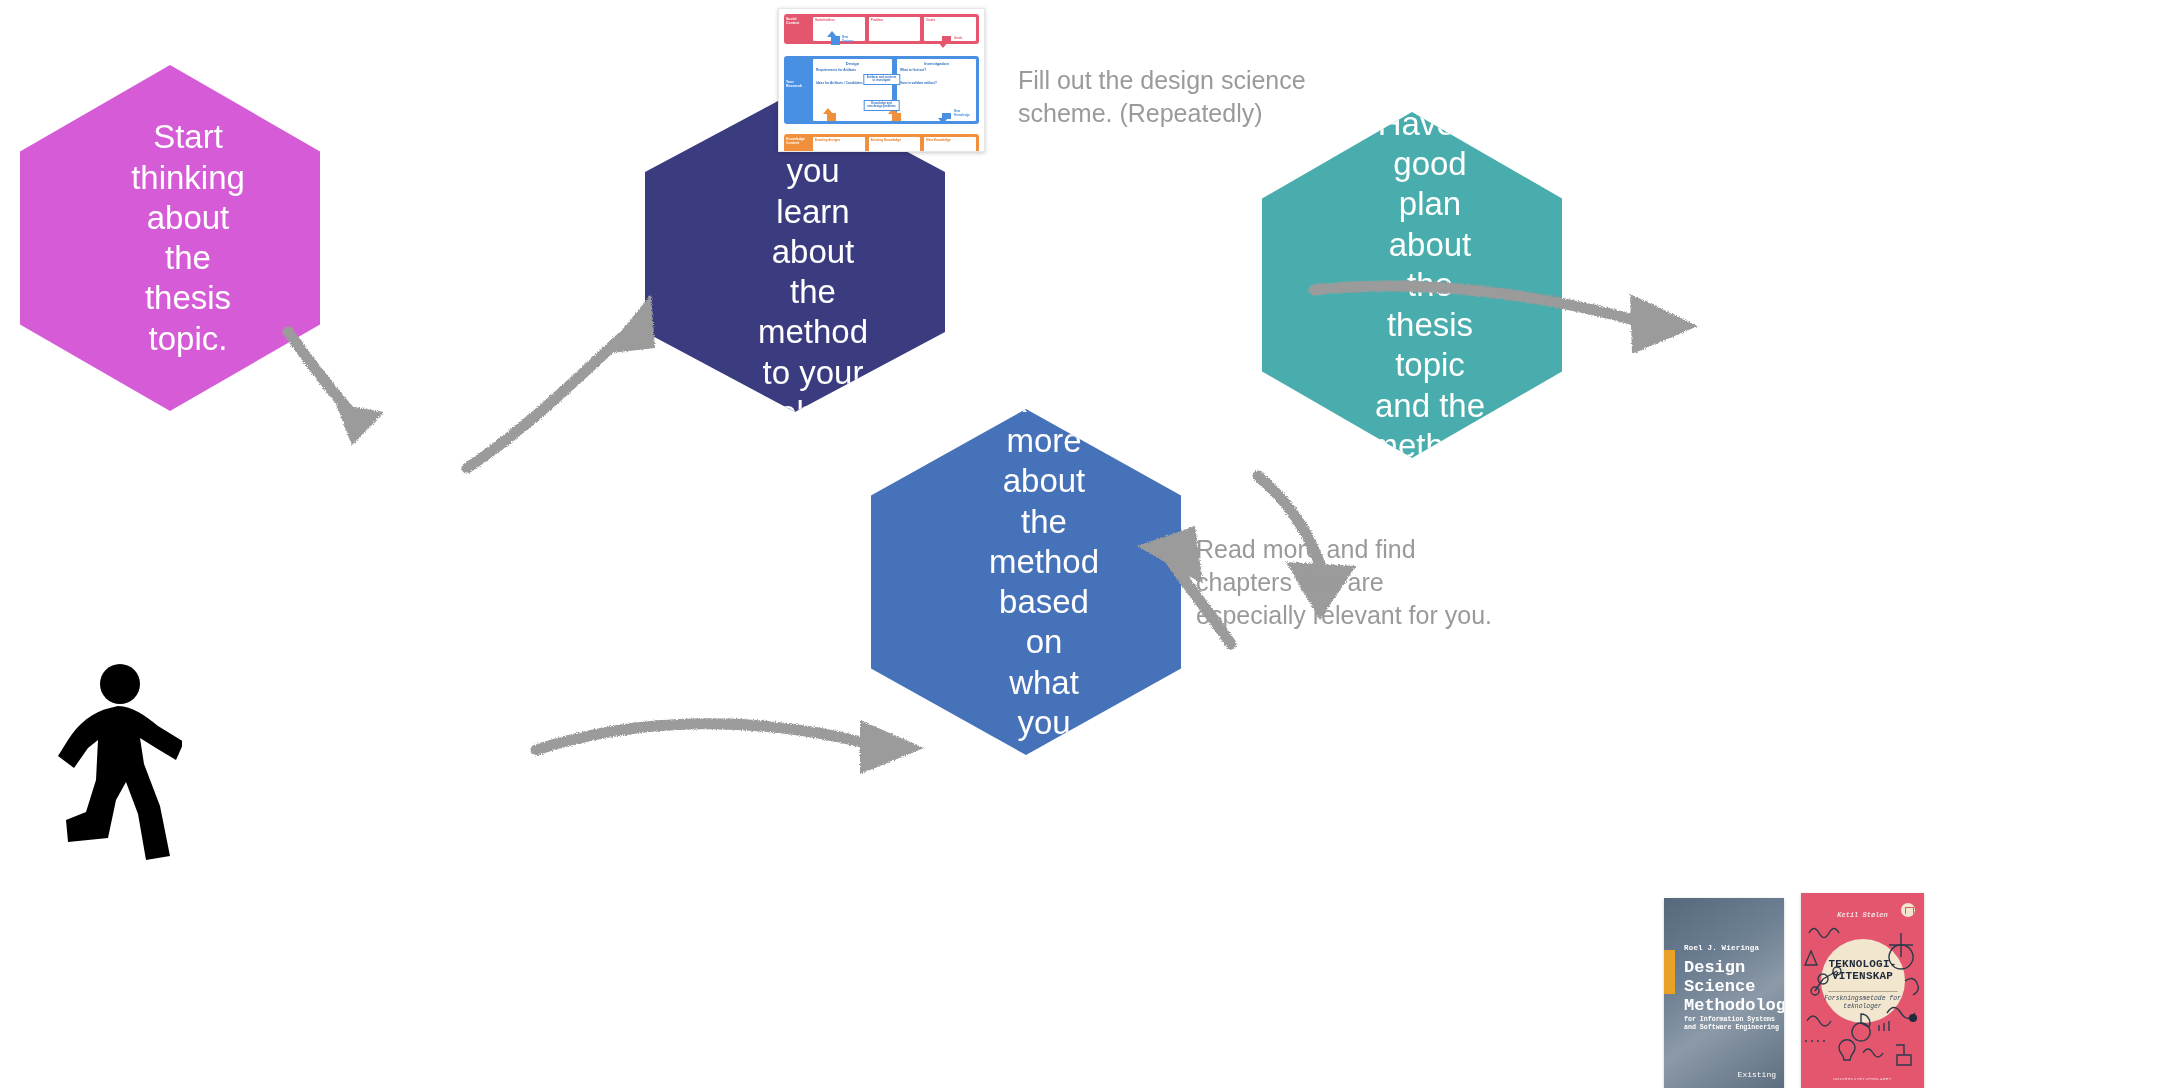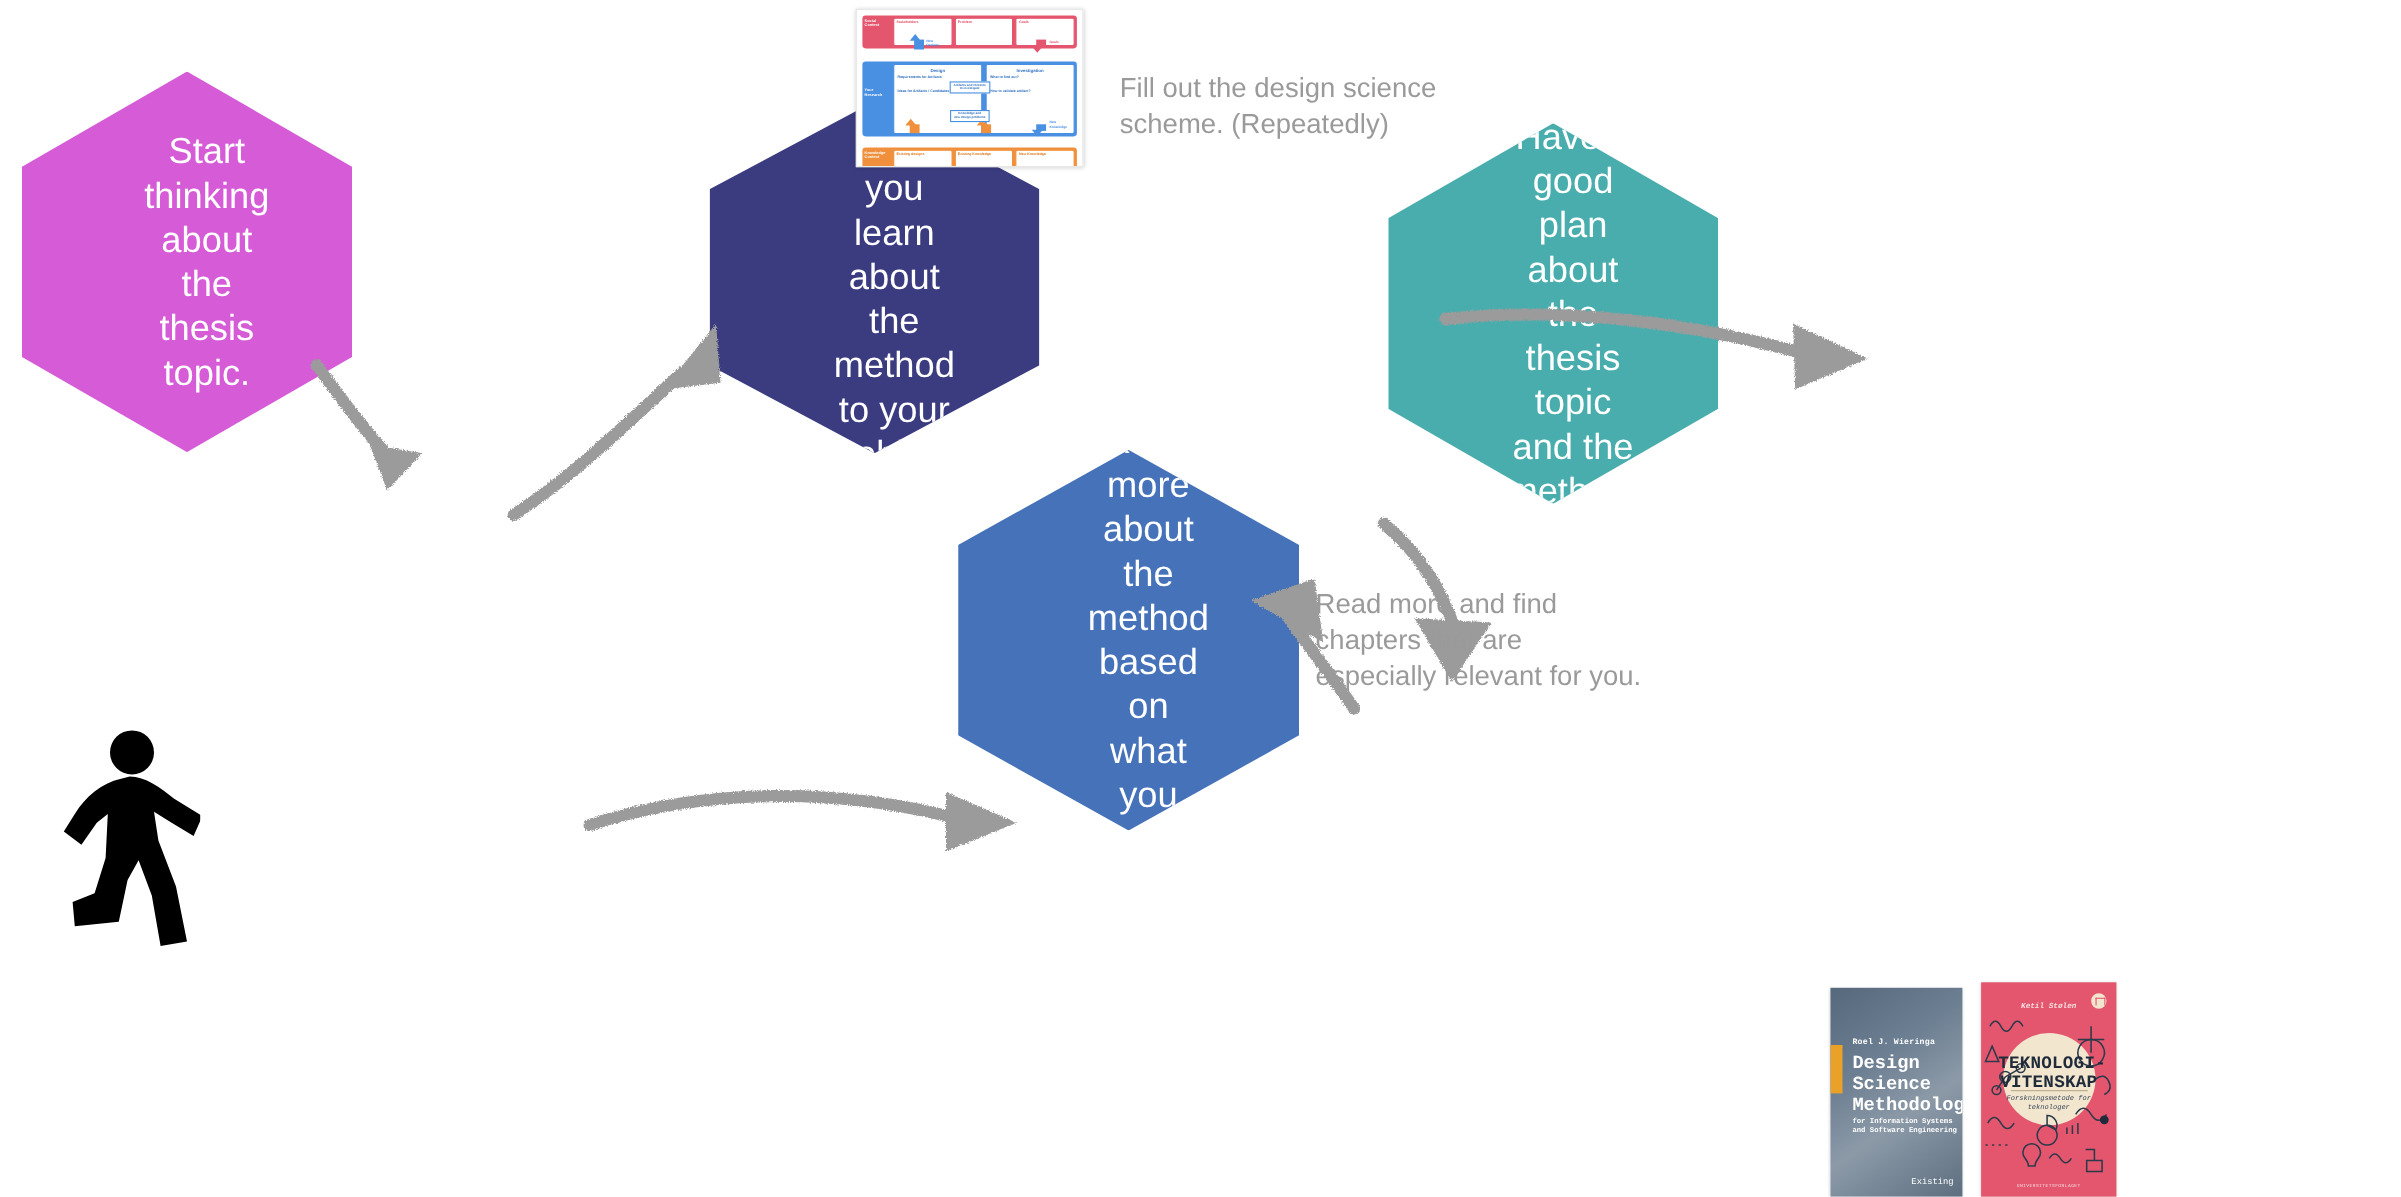--- a/index.html
+++ b/index.html
@@ -114,21 +114,21 @@
 
   #book-stolen {
     left: 1801px; top: 893px; width: 123px; height: 195px;
     background: #e4566e;
   }
   #book-stolen .bk-author { position: absolute; top: 18px; width: 100%; text-align: center; color: #f4dede;
                             font-size: 7px; font-style: italic; font-weight: bold; }
   #book-stolen .bk-disc   { position: absolute; left: 50%; top: 46px; transform: translateX(-50%);
                             width: 84px; height: 84px; border-radius: 50%; background: #f2e6cf; }
   #book-stolen .bk-title  { position: absolute; left: 50%; top: 66px; transform: translateX(-50%);
-                            width: 92px; text-align: center; color: #1f2b3a; font-size: 16px;
+                            width: 92px; text-align: center; color: #1f2b3a; font-size: 11px;
                             font-weight: bold; line-height: 1.05; letter-spacing: .2px; }
   #book-stolen .bk-rule   { position: absolute; left: 50%; top: 98px; transform: translateX(-50%);
                             width: 70px; height: 1px; background: #b9a88c; }
   #book-stolen .bk-sub    { position: absolute; left: 50%; top: 102px; transform: translateX(-50%);
                             width: 80px; text-align: center; color: #3a4a5c; font-size: 6.4px;
                             font-style: italic; line-height: 1.25; }
   #book-stolen .bk-pub    { position: absolute; bottom: 7px; width: 100%; text-align: center;
                             color: #f6d9de; font-size: 4.2px; letter-spacing: .4px; }
   #book-stolen .bk-logo   { position: absolute; right: 9px; top: 10px; width: 14px; height: 14px;
                             border-radius: 50%; background: #f2e6cf; }

